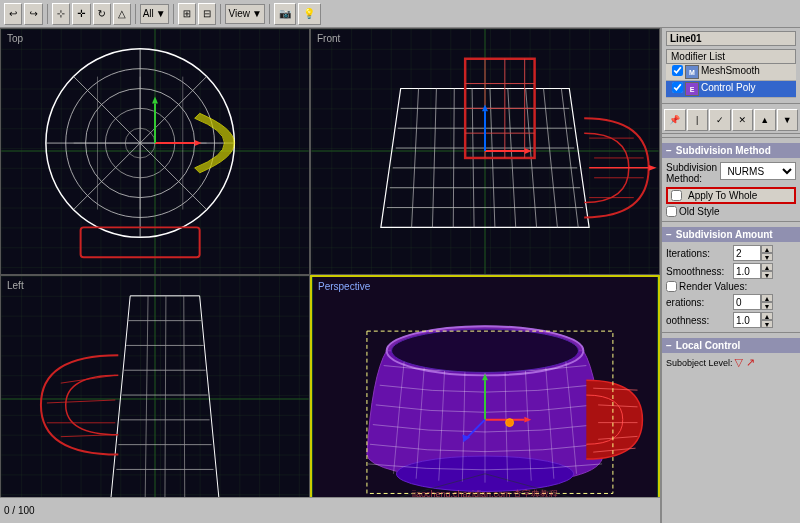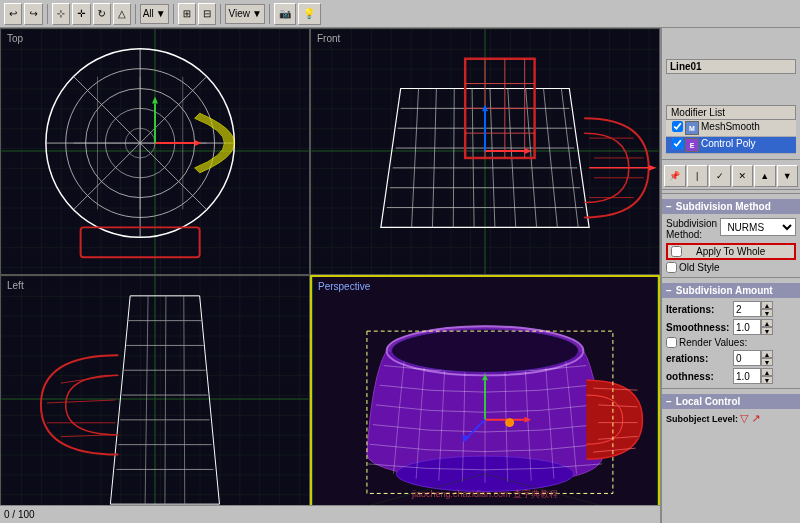--- a/index.html
+++ b/index.html
@@ -144,21 +144,20 @@
       border-left-color: #fff;
       display: flex;
       align-items: center;
       justify-content: center;
       font-size: 9px;
       cursor: pointer;
     }
 
     .panel-section {
       padding: 2px 4px;
-      margin-top: 28px;
     }
 
     .modifier-list-label {
       background: #d4d0c8;
       border: 1px solid #888;
       color: #000;
       font-size: 10px;
       padding: 1px 4px;
       cursor: pointer;
     }
@@ -198,21 +197,20 @@
       display: flex;
       align-items: center;
       padding: 1px 4px;
       font-size: 10px;
       gap: 2px;
     }
 
     .panel-row-label {
       color: #000;
       min-width: 65px;
-      font-weight: bold;
     }
 
     .panel-input {
       background: #fff;
       border: 1px solid #888;
       height: 16px;
       width: 35px;
       font-size: 10px;
       padding: 0 2px;
     }
@@ -250,42 +248,42 @@
       padding: 1px 4px;
       font-size: 10px;
       gap: 2px;
     }
 
     .apply-to-whole-box {
       border: 2px solid #cc0000;
       padding: 1px 3px;
       display: flex;
       align-items: center;
-      gap: 14px;
+      gap: 6px;
       background: #d4d0c8;
       margin: 1px 4px;
     }
 
     
     .panel-icon-row {
       display: flex;
       align-items: center;
       padding: 2px;
       gap: 1px;
       background: #c0c0c0;
       border-bottom: 1px solid #888;
     }
 
     
     .status-bar {
       position: absolute;
       bottom: 0;
       left: 0;
       width: 660px;
-      height: 18px;
+      height: 26px;
       background: #c0c0c0;
       display: flex;
       align-items: center;
       padding: 0 4px;
       font-size: 10px;
       border-top: 1px solid #888;
     }
 
     
     .viewport svg {

